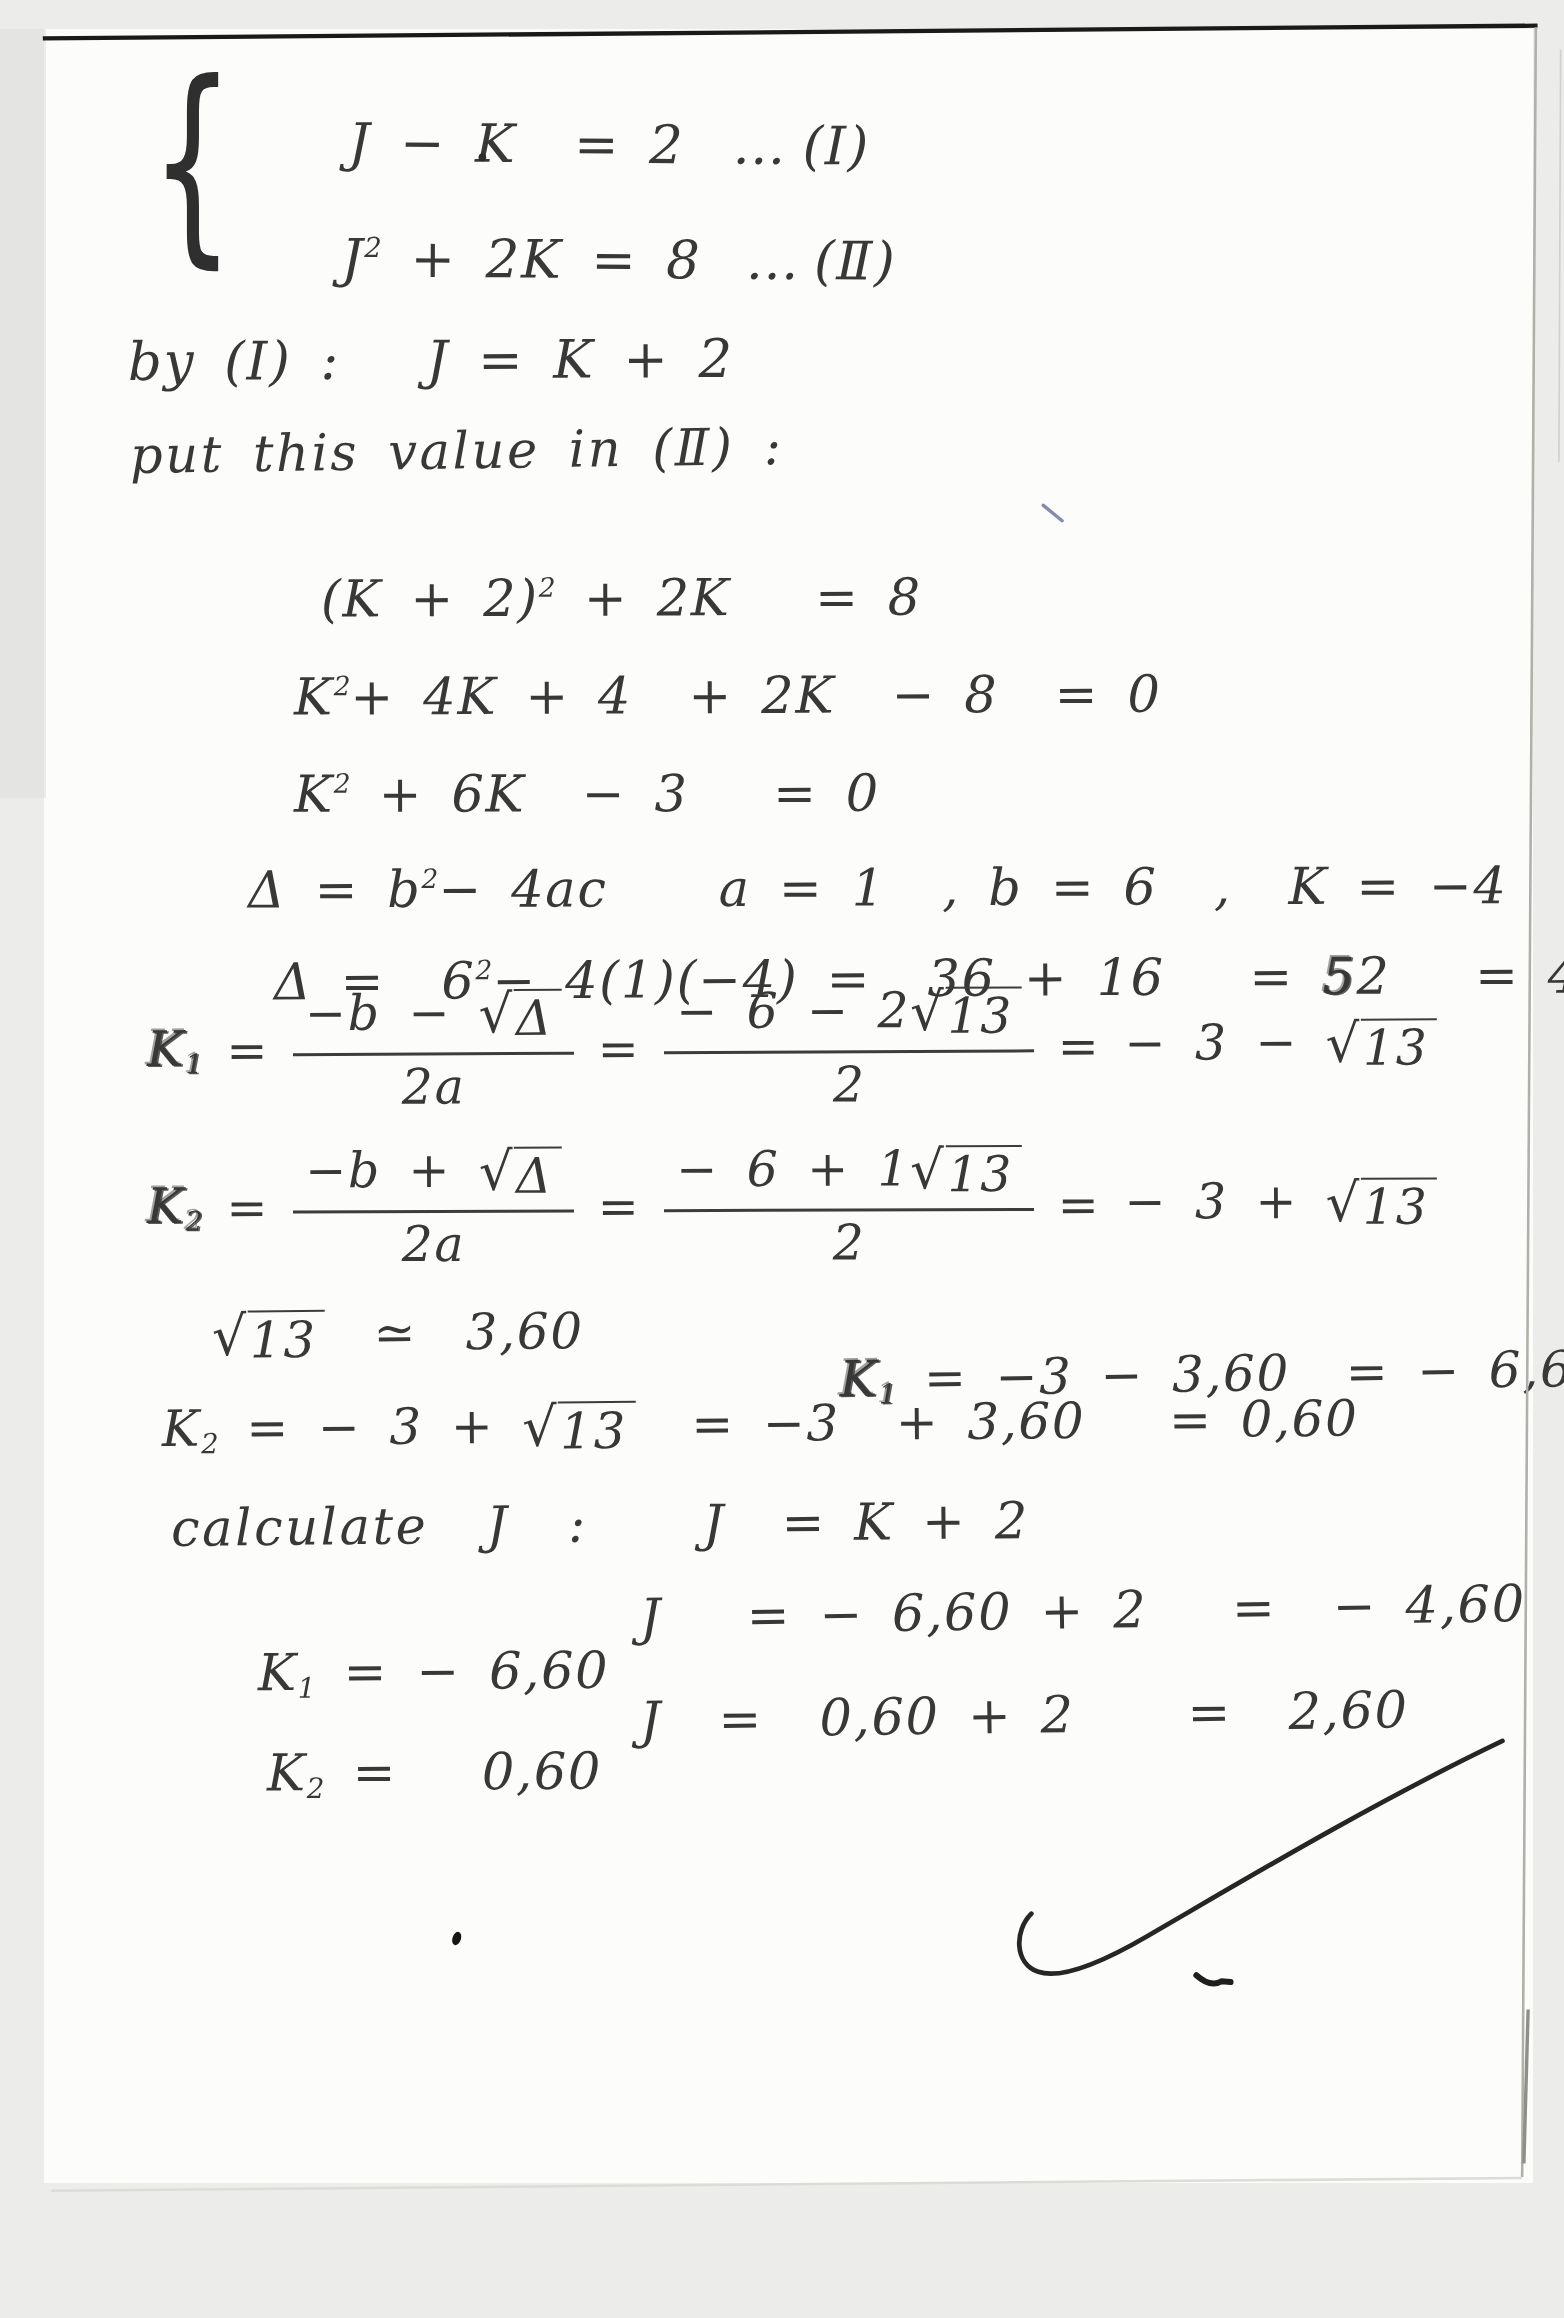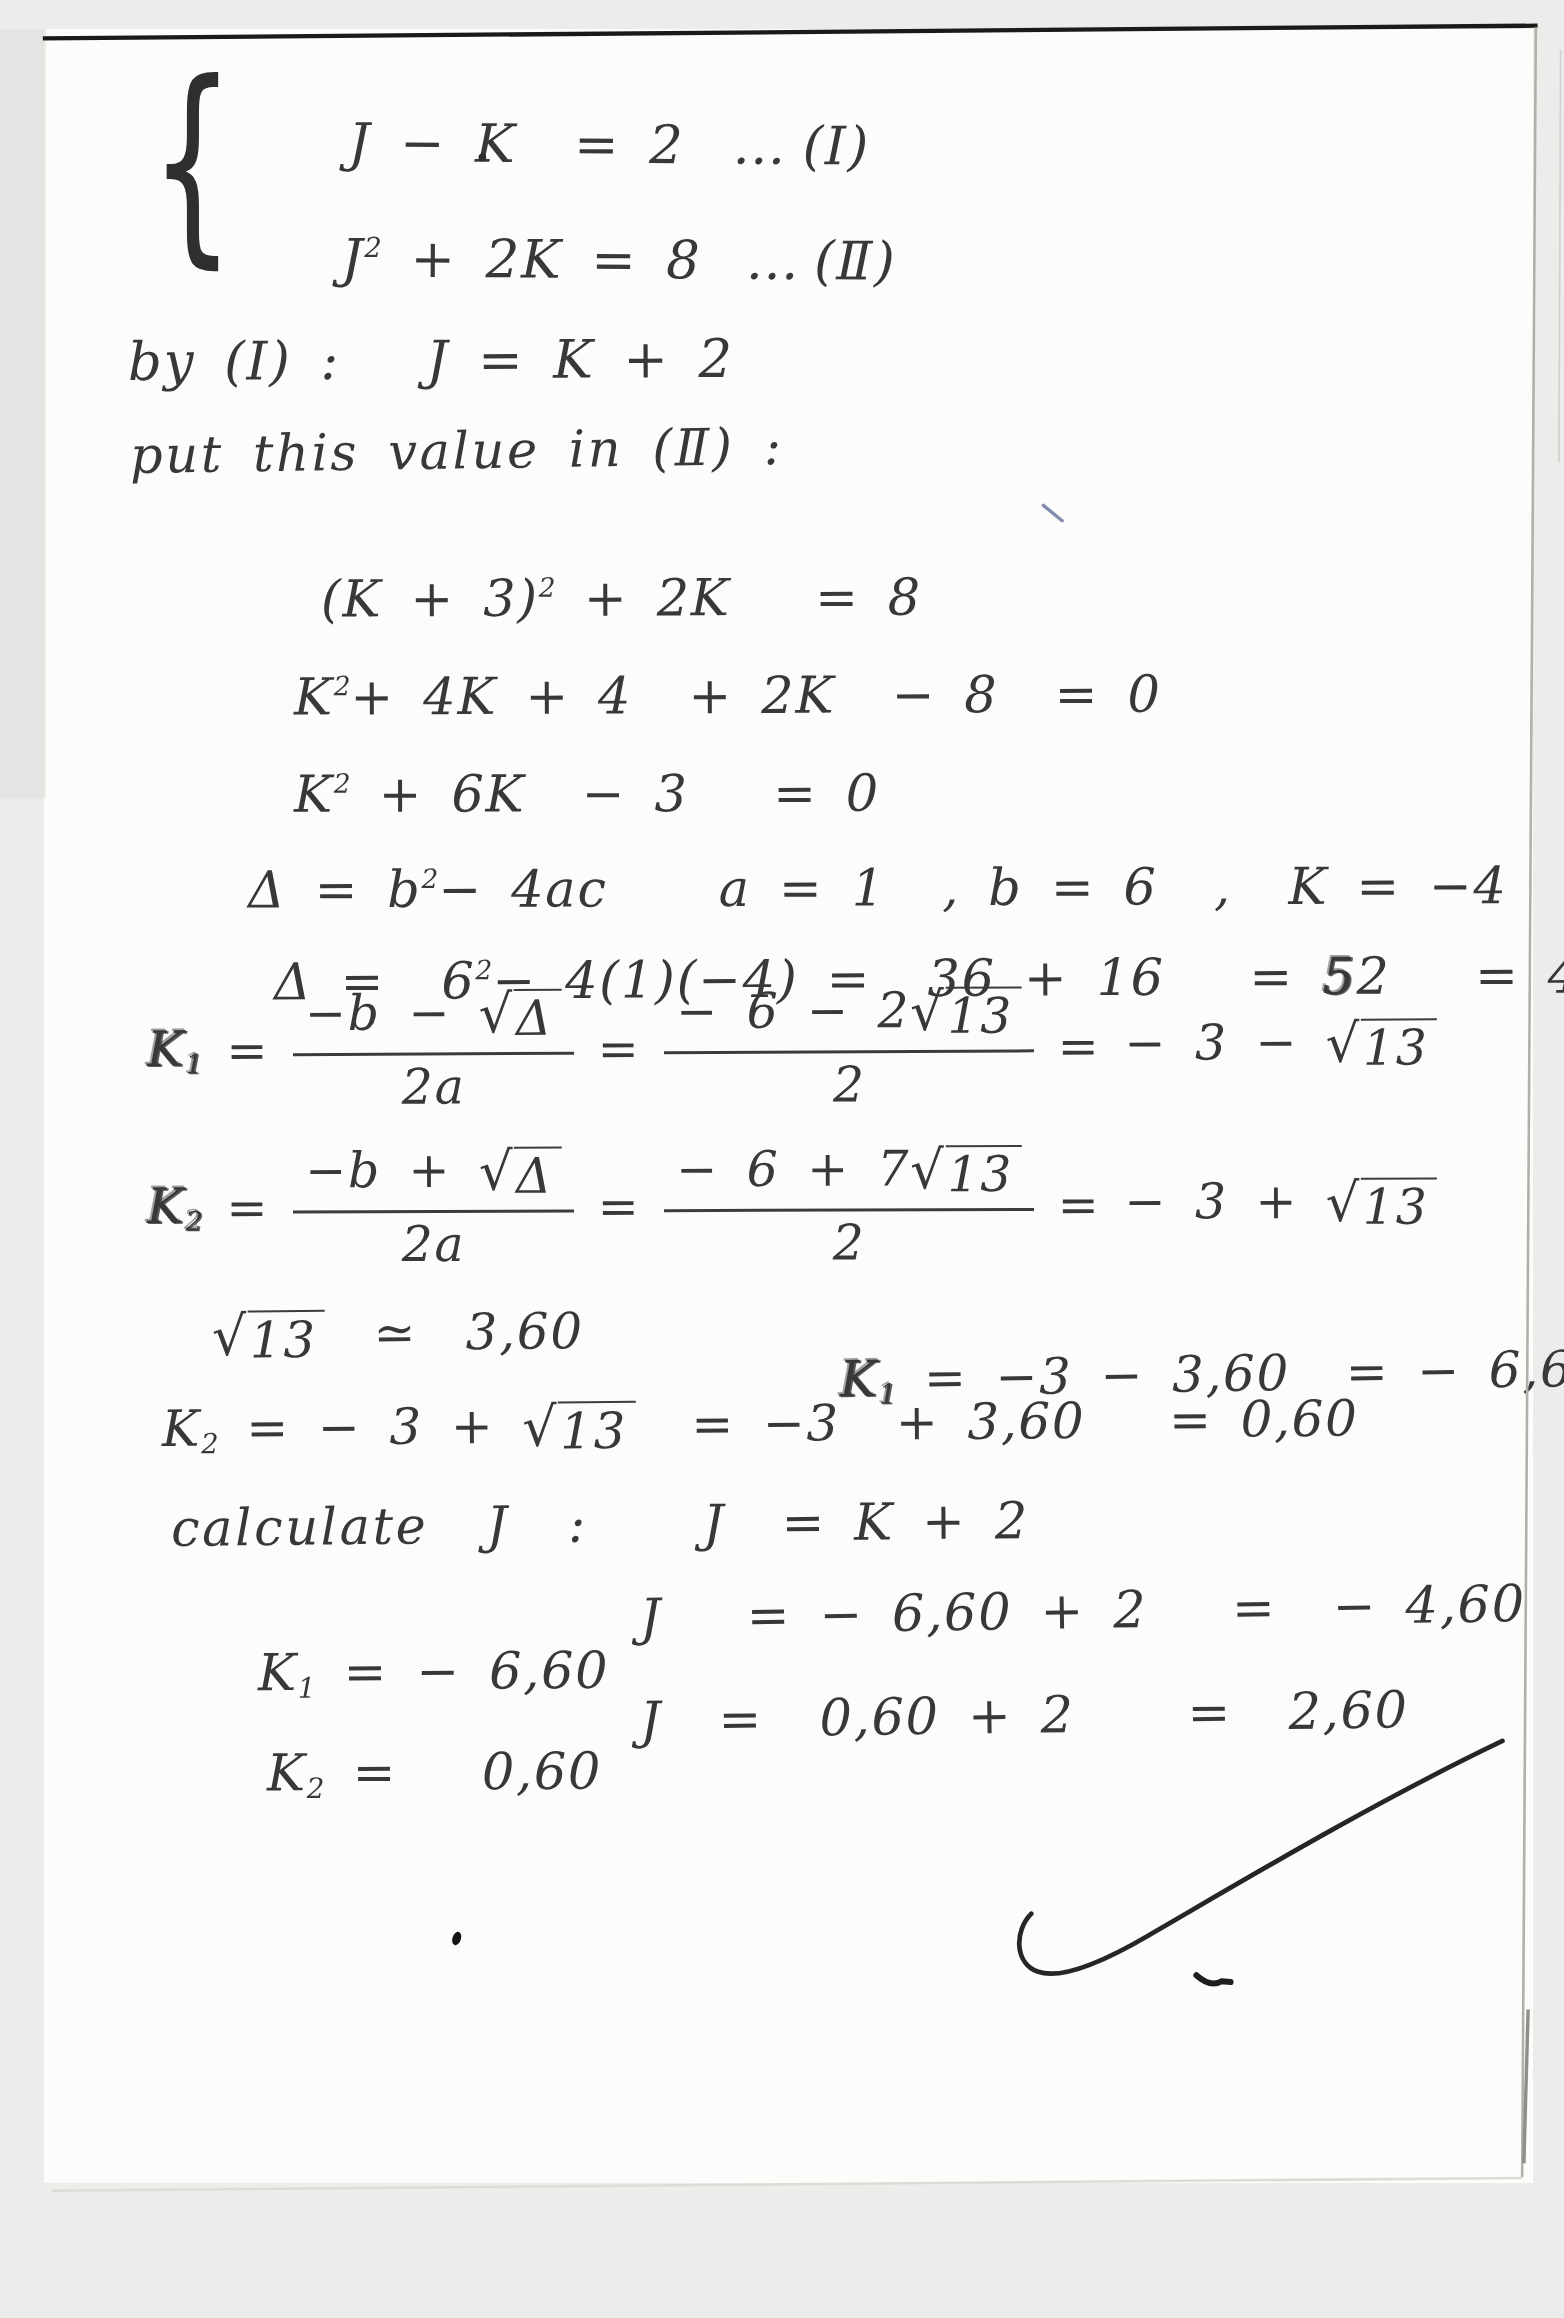--- a/index.html
+++ b/index.html
@@ -55,21 +55,21 @@
 
   <div class="ink" style="left:226px; top:178px; font-size:53px; transform:rotate(.3deg);">
     <span>J</span><sup>2</sup><span> + 2K = 8</span><span style="margin-left:44px;">…</span><span style="margin-left:13.7px;">(Ⅱ)</span>
   </div>
 
   <div class="ink" style="left:128px; top:335px; font-size:53px; transform:rotate(-.3deg);">by (Ⅰ) :   J = K + 2</div>
 
   <div class="ink" style="left:130px; top:430px; font-size:51px; transform:rotate(-.8deg); letter-spacing:2.6px;">put this value in (Ⅱ) :</div>
 
   <div class="ink" style="left:208px; top:523px; font-size:51px; transform:rotate(-.2deg);">
-    <span>(K + 3)</span><sup>2</sup><span> + 2K   = 8</span>
+    <span>(K + 2)</span><sup>2</sup><span> + 2K   = 8</span>
   </div>
 
   <div class="ink" style="left:181px; top:621px; font-size:51px; transform:rotate(-.2deg);">
     <span>K</span><sup>2</sup><span>+ 4K + 4  + 2K  − 8  = 0</span>
   </div>
 
   <div class="ink" style="left:181px; top:718px; font-size:51px; transform:rotate(-.1deg);">
     <span>K</span><sup>2</sup><span> + 6K  − 3   = 0</span>
   </div>
 
@@ -108,21 +108,21 @@
     <span>=</span>
     <span class="frac">
       <span class="num">
         <span>−b + </span><span class="rad"><span class="rad-sign">√</span><span class="rad-body">Δ</span></span>
       </span>
       <span class="den">2a</span>
     </span>
     <span>=</span>
     <span class="frac">
       <span class="num">
-        <span>− 6 + 7</span><span class="rad"><span class="rad-sign">√</span><span class="rad-body">13</span></span>
+        <span>− 6 + 1</span><span class="rad"><span class="rad-sign">√</span><span class="rad-body">13</span></span>
       </span>
       <span class="den">2</span>
     </span>
     <span>=</span>
     <span class="inline-term">
       <span>− 3 + </span><span class="rad"><span class="rad-sign">√</span><span class="rad-body">13</span></span>
     </span>
   </div>
 
   <div class="ink inline-term" style="left:212px; top:1310px; font-size:50px; transform:rotate(-.6deg);">

